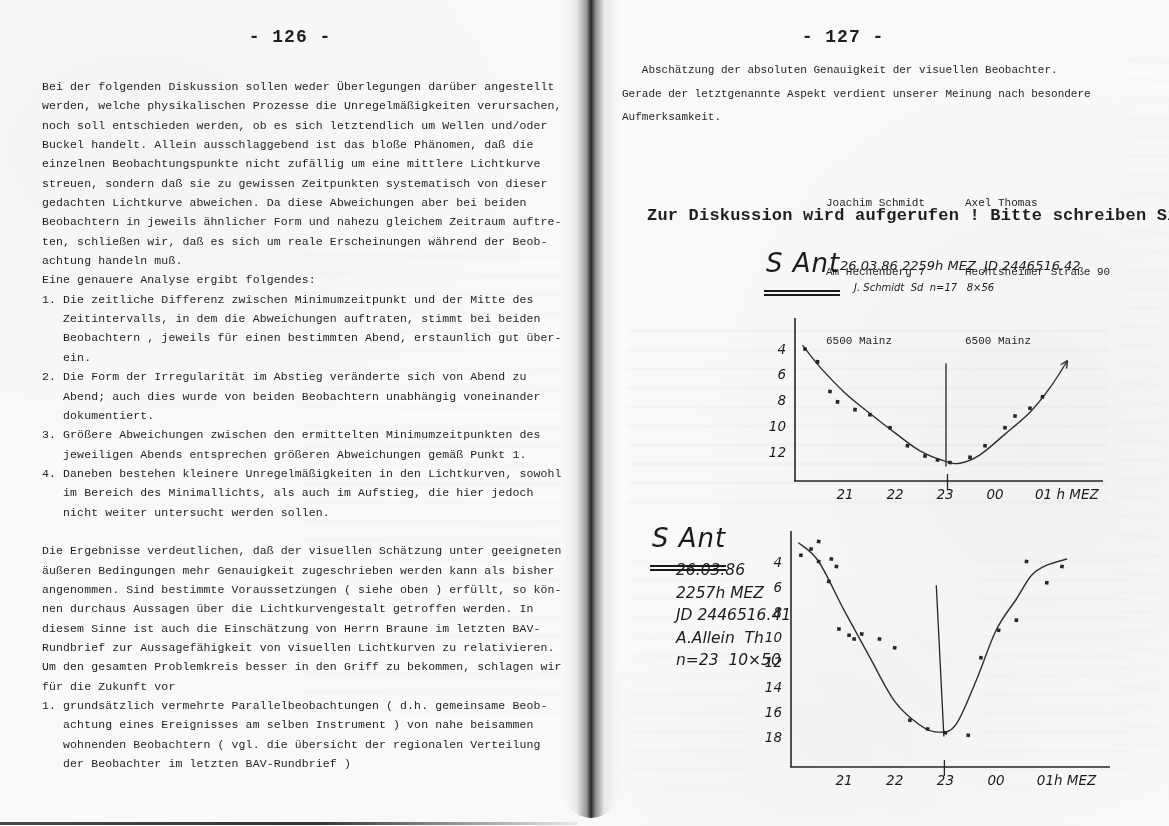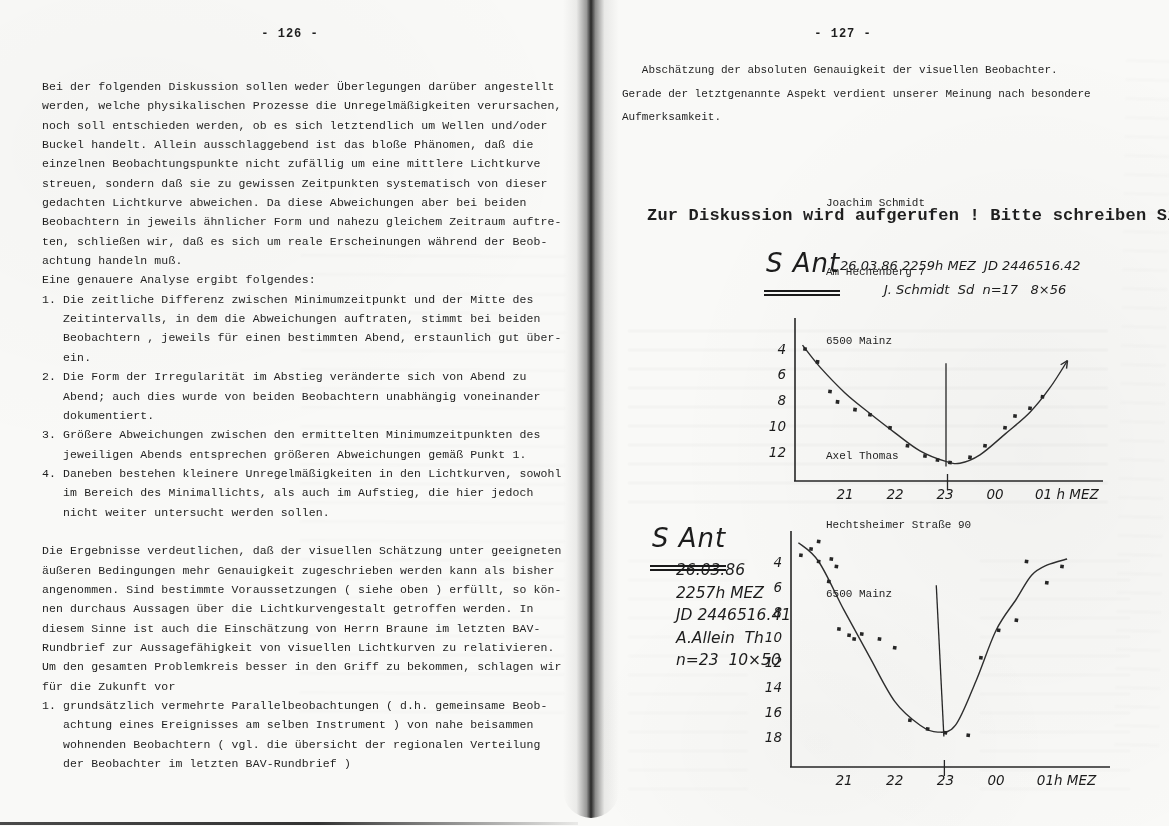--- a/index.html
+++ b/index.html
@@ -31,44 +31,44 @@
       transparent 2px, transparent 19px);
     filter:blur(1px);pointer-events:none;
   }
   .bleed.bl{left:300px;top:255px;width:265px;height:470px;opacity:.55;transform:rotate(.2deg);}
   .bleed.br1{left:628px;top:330px;width:480px;height:180px;opacity:.8;}
   .bleed.br2{left:628px;top:560px;width:120px;height:230px;opacity:.55;}
   .bleed.br3{left:980px;top:560px;width:150px;height:230px;opacity:.6;}
   .bleed.bre{left:1120px;top:60px;width:45px;height:700px;opacity:.5;transform:rotate(1deg);}
 
   .pageno{position:absolute;width:90px;text-align:center;font-weight:bold;
-    font-size:12px;letter-spacing:1px;white-space:pre;}
+    font-size:18px;letter-spacing:1px;white-space:pre;}
   .typed{position:absolute;white-space:pre;}
   .typed .tl{white-space:pre;}
   .left-body{left:42px;top:77px;font-size:11.5px;letter-spacing:.12px;}
   .left-body .tl{height:19.35px;line-height:19.35px;}
   .right-intro{left:622px;top:59px;font-size:11px;}
   .right-intro .tl{height:23.5px;line-height:23.5px;}
-  .contacts{position:absolute;left:826px;top:146px;display:flex;font-size:11px;line-height:23px;flex-direction:column;}
+  .contacts{position:absolute;left:826px;top:146px;display:flex;font-size:11px;line-height:23px;}
   .contacts .ccol{white-space:pre;}
   .contacts .ccol.c1{width:139px;}
   .call-line{position:absolute;left:647px;top:206px;font-weight:bold;font-size:17px;
     letter-spacing:.2px;white-space:pre;}
 
   
   .hw{font-family:"DejaVu Sans",sans-serif;font-style:italic;color:#1c1c1c;}
   .hw-title{position:absolute;font-size:26px;font-weight:500;letter-spacing:1px;
     display:inline-block;padding-bottom:12px;}
   .hw-title .ul{position:absolute;left:-2px;right:0;height:2px;background:#1a1a1a;}
   .hw-title .u1{bottom:-2px;}
   .hw-title .u2{bottom:-6px;}
   .c1-title{left:766px;top:248px;}
   .c2-title{left:652px;top:523px;}
   .c1-h1{position:absolute;left:840px;top:258px;font-size:13px;white-space:pre;}
-  .c1-h2{position:absolute;left:884px;top:282px;font-size:13px;white-space:pre;}
+  .c1-h2{position:absolute;left:854px;top:282px;font-size:10px;white-space:pre;}
   .c2-notes{position:absolute;left:676px;top:559px;font-size:15.5px;}
   .c2-notes .tl{height:22.6px;line-height:22.6px;white-space:pre;}
 
   svg.chart{position:absolute;overflow:visible;}
   #chart1{left:768px;top:312px;}
   #chart2{left:758px;top:524px;}
 </style>
 </head>
 <body>
 

